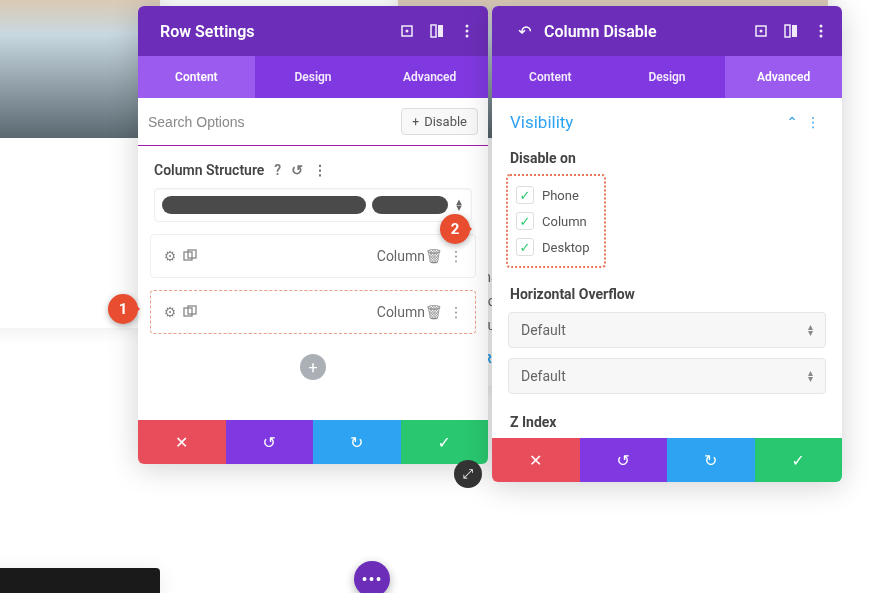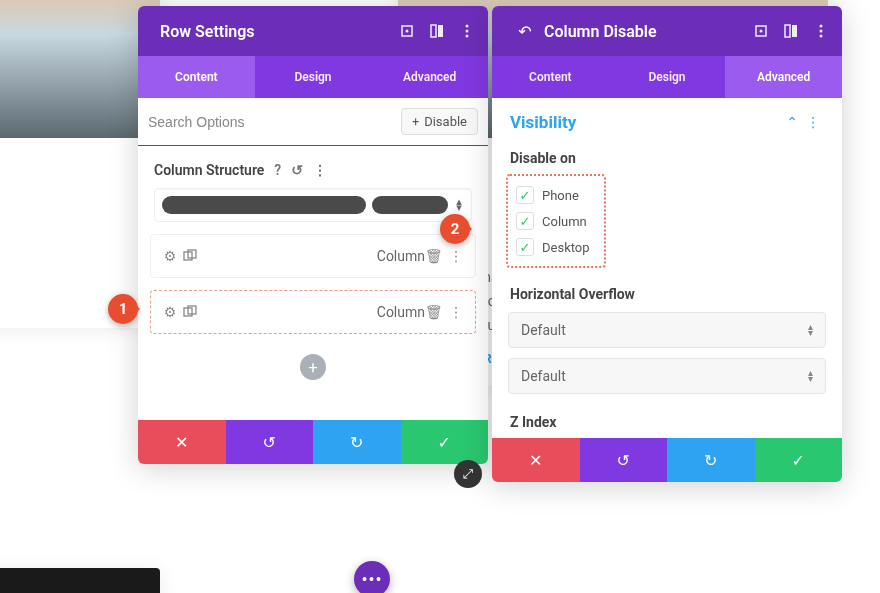--- a/index.html
+++ b/index.html
@@ -54,21 +54,21 @@
 
   .footer { display: flex; height: 44px; }
   .footer .fbtn { flex: 1; display: flex; align-items: center; justify-content: center; color: #fff; font-size: 16px; cursor: pointer; }
   .f-red { background: #e84d5b; }
   .f-purple { background: #8038e0; }
   .f-blue { background: #2ea3f2; }
   .f-green { background: #29c76f; }
 
   
   .group-head { padding: 14px 18px 8px; display:flex; align-items:center; }
-  .group-head .gtitle { color: #2ea3f2; font-size: 17px; font-weight: 700; flex:1; }
+  .group-head .gtitle { color: #2ea3f2; font-size: 17px; font-weight: 400; flex:1; }
   .group-head .gicon { color: #2ea3f2; font-size: 14px; cursor:pointer; padding: 0 4px;}
   .subsection { padding: 10px 18px 4px; font-size: 14px; font-weight: 700; color: #444; }
   .checks { margin: 4px 14px 8px; border: 2px dotted #e8765b; border-radius: 4px; padding: 6px 6px; width: 100px; }
   .check { display: flex; align-items: center; gap: 8px; padding: 4px 2px; font-size: 13px; color: #555; }
   .check .box { width: 18px; height: 18px; border: 1px solid #ddd; border-radius: 3px; display:flex; align-items:center; justify-content:center; color:#29c76f; font-size:13px; background:#fff; cursor:pointer; }
   .dd { margin: 6px 16px 10px; border: 1px solid #e5e5e5; background: #f7f7f7; border-radius: 4px; height: 36px; display:flex; align-items:center; padding: 0 12px; font-size: 14px; color:#666; cursor:pointer; }
   .dd .grow { flex:1; }
   .dd .sort { font-size: 10px; line-height: .6; color:#888; display:flex; flex-direction:column; }
 
   

